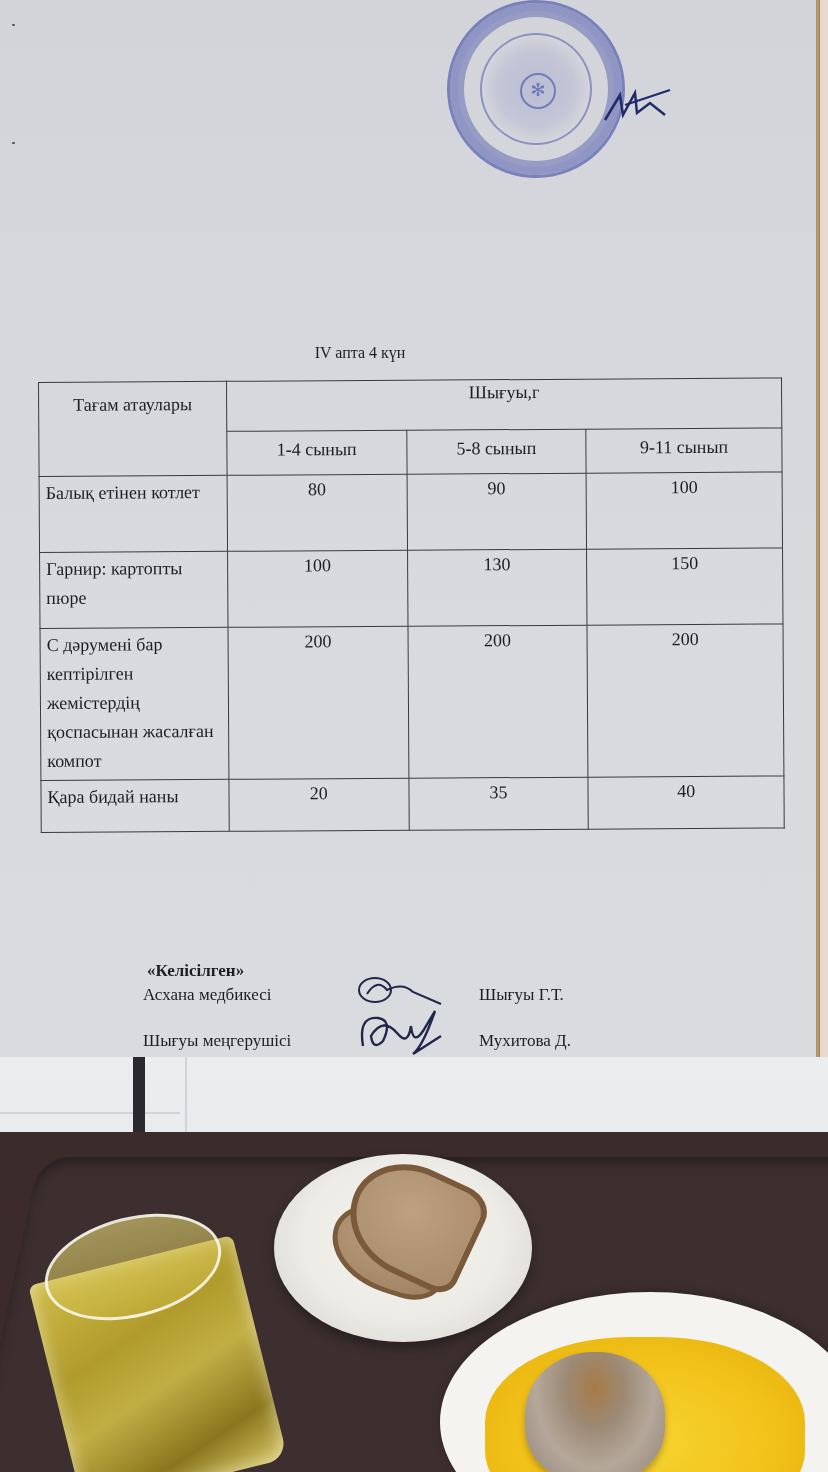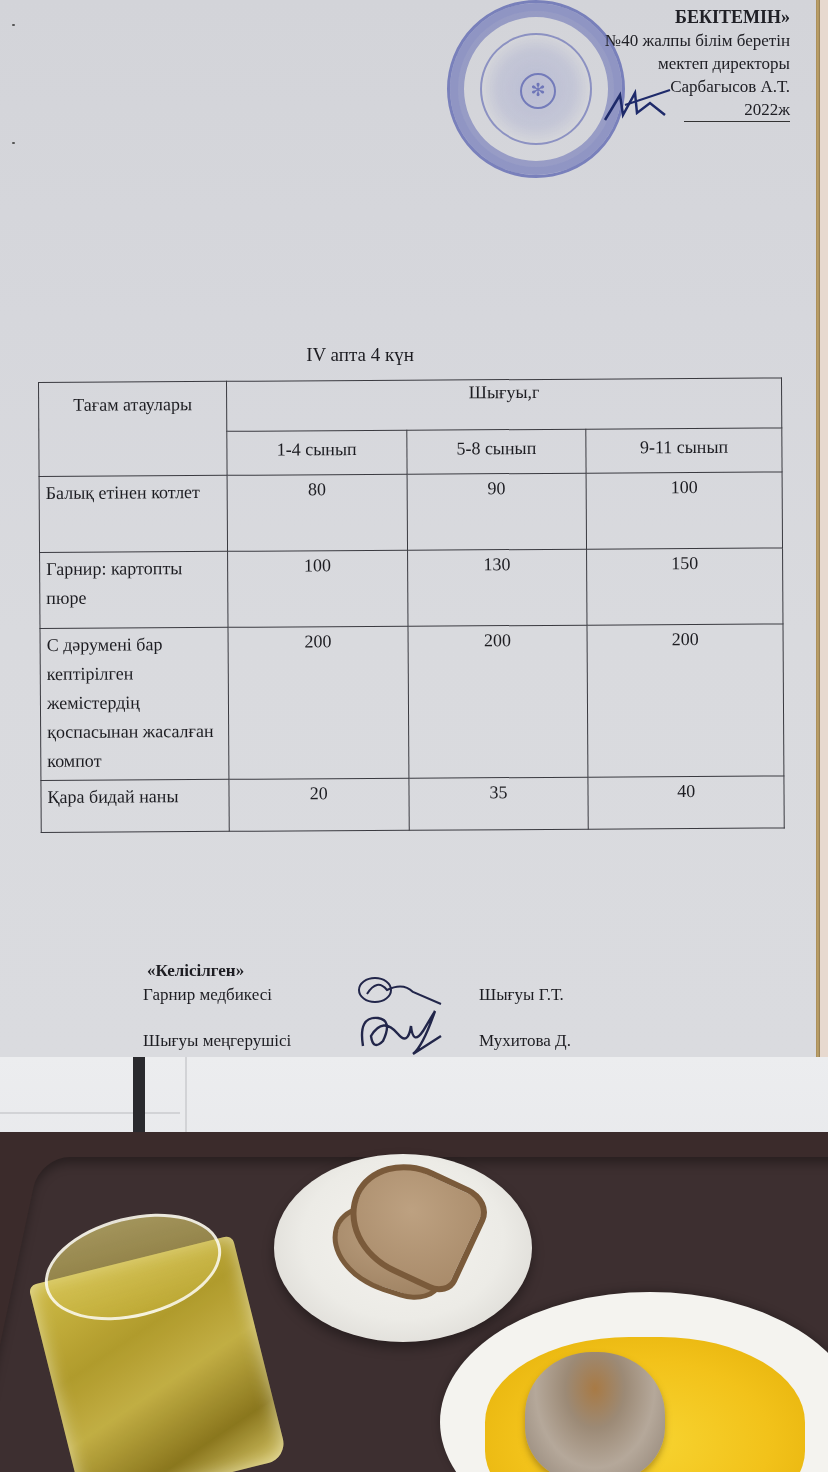--- a/index.html
+++ b/index.html
@@ -48,21 +48,21 @@
       border: 2px solid rgba(70,80,170,0.75);
     }
     .stamp-core::after {
       content: "✻"; position: absolute; left: 0; top: 4px; width: 32px; text-align: center;
       color: rgba(70,80,170,0.8); font-size: 18px;
     }
     .signature-director { position: absolute; left: 595px; top: 85px; }
 
     
     .week-title {
-      position: absolute; left: 0; width: 720px; top: 344px; text-align: center; font-size: 19px;
+      position: absolute; left: 0; width: 720px; top: 344px; text-align: center; font-size: 16px;
     }
 
     
     .menu-table {
       position: absolute; left: 38px; top: 382px; width: 744px;
       border-collapse: collapse; font-size: 18px; transform: rotate(-0.35deg); transform-origin: left top;
     }
     .menu-table td, .menu-table th {
       border: 1.5px solid #3a3a40; vertical-align: top; font-weight: normal; padding: 2px 6px;
     }
@@ -160,27 +160,20 @@
   <div class="doc-edge"></div>
   <span class="speck" style="left:12px;top:24px"></span>
   <span class="speck" style="left:12px;top:142px"></span>
 
   <div class="stamp">
     <div class="stamp-inner">
       <div class="stamp-core"></div>
     </div>
   </div>
 
-  <div class="approval">
-    <div class="title">БЕКІТЕМІН»</div>
-    <div>№40 жалпы білім беретін</div>
-    <div>мектеп директоры</div>
-    <div>Сарбагысов А.Т.</div>
-    <div><span class="dateline">2022ж</span></div>
-  </div>
 
   <svg class="signature-director" width="80" height="40" viewBox="0 0 80 40">
     <path d="M10 35 L25 10 L28 30 L40 8 L42 28 L55 18 L70 30" fill="none" stroke="#1e2a6a" stroke-width="2.5"></path>
     <path d="M30 20 L75 5" fill="none" stroke="#1e2a6a" stroke-width="2"></path>
   </svg>
 
   <div class="week-title">IV апта 4 күн</div>
 
   <table class="menu-table">
     <tbody>
@@ -216,21 +209,21 @@
       <td class="val">20</td>
       <td class="val">35</td>
       <td class="val">40</td>
     </tr>
   </tbody>
     </table>
 
   <div class="agreed">
     <div class="agreed-title">«Келісілген»</div>
     <div class="sig-row" style="top:24px">
-      <span class="role">Гарнир медбикесі</span>
+      <span class="role">Асхана медбикесі</span>
       <svg class="sig" style="top:-8px" width="90" height="36" viewBox="0 0 90 36">
         <ellipse cx="22" cy="16" rx="16" ry="12" fill="none" stroke="#22264a" stroke-width="2"></ellipse>
         <path d="M14 20 Q24 4 34 16 Q50 8 60 18 L88 30" fill="none" stroke="#22264a" stroke-width="2"></path>
       </svg>
       <span class="person">Шығуы Г.Т.</span>
     </div>
     <div class="sig-row" style="top:70px">
       <span class="role">Шығуы меңгерушісі</span>
       <svg class="sig" style="top:-22px" width="90" height="50" viewBox="0 0 90 50">
         <path d="M10 40 Q5 10 25 12 Q40 14 30 35 Q20 45 18 30 Q30 10 45 28 Q55 40 58 20 Q60 40 70 25 L82 5 Q70 40 60 48 L88 30" fill="none" stroke="#22264a" stroke-width="2.4"></path>

